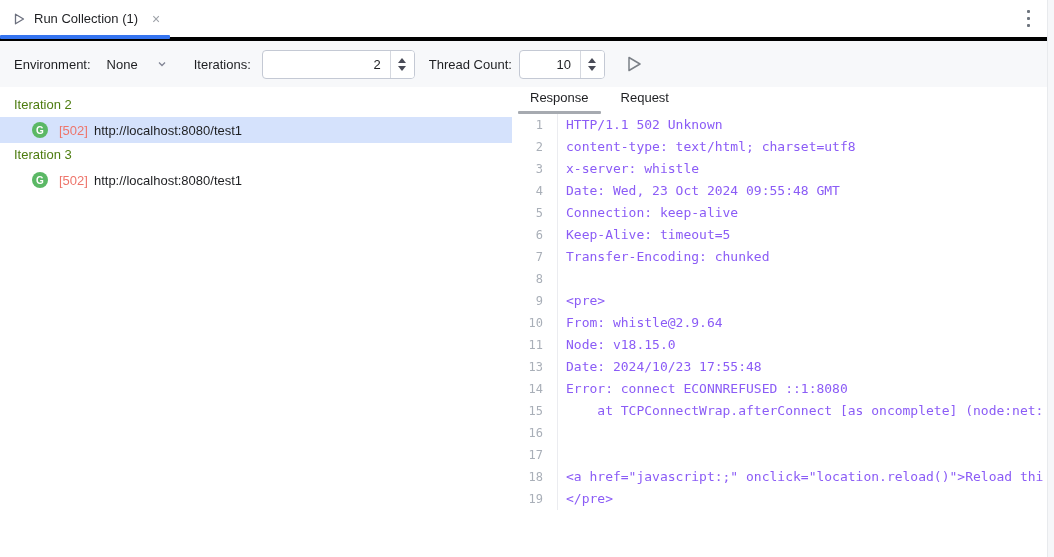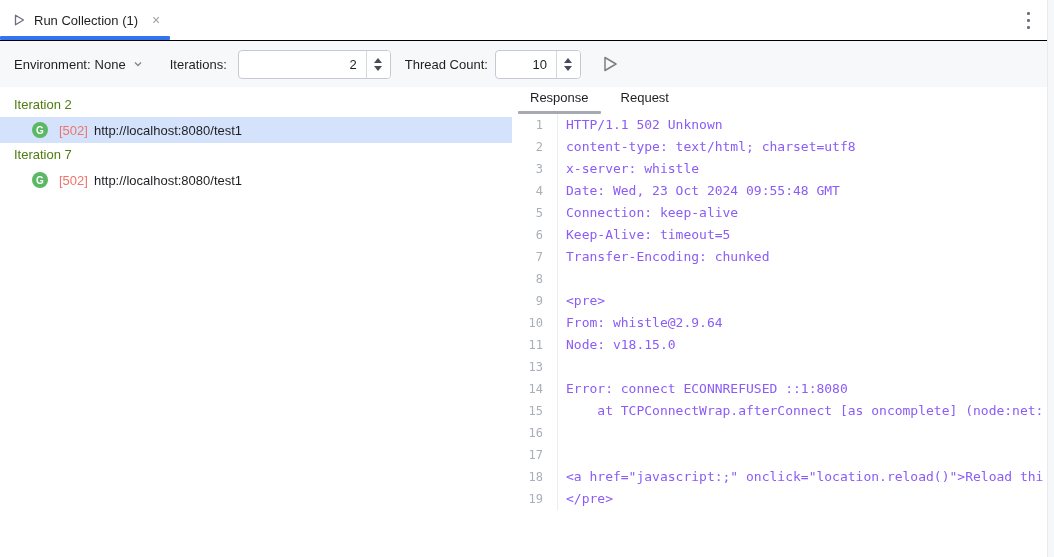--- a/index.html
+++ b/index.html
@@ -10,21 +10,21 @@
     color: #1e1f22;
     font-size: 13px;
     position: relative;
   }
   .app { width: 1054px; height: 557px; display: flex; flex-direction: column; position: relative; }
 
   
   .tabbar {
     height: 41px; flex: 0 0 41px;
     display: flex; align-items: center;
-    border-bottom: 1px solid #000000;
+    border-bottom: 4px solid #000000;
     background: #ffffff;
     position: relative;
   }
   .tab {
     height: 40px; display: flex; align-items: center;
     padding: 0 14px 0 12px; position: relative; cursor: default;
   }
   .tab .tab-label { margin: 0 2px 0 8px; color: #1e1f22; }
   .tab .close { margin-left: 12px; color: #9da1a8; font-size: 14px; line-height: 14px; }
   .tab-indicator {
@@ -34,21 +34,21 @@
   .kebab { margin-left: auto; margin-right: 20px; display: flex; flex-direction: column; gap: 4px; padding: 4px; }
   .kebab i { width: 3px; height: 3px; background: #6e757e; border-radius: 1px; display: block; }
 
   
   .toolbar {
     height: 46px; flex: 0 0 46px;
     background: #f7f8fa;
     display: flex; align-items: center;
     padding-left: 14px;
   }
-  .env { display: flex; align-items: center; gap: 4px; cursor: default; }
+  .env { display: flex; align-items: center; gap: 16px; cursor: default; }
   .env .chev { margin-left: 2px; display: inline-flex; }
   .tb-label { color: #1e1f22; }
   .lbl-iterations { margin-left: 26px; }
   .lbl-threads { margin-left: 14px; }
   .spin {
     display: flex; align-items: stretch; background: #ffffff;
     border: 1px solid #c4c9d4; border-radius: 4px; height: 29px; overflow: hidden;
   }
   .spin input {
     border: none; outline: none; text-align: right; font-size: 13px;
@@ -180,21 +180,21 @@
 
   <div class="main">
 
     <aside class="tree">
       <div class="group-label">Iteration 2</div>
       <div class="req-row selected">
         <span class="method-badge">G</span>
         <span class="status">[502]</span>
         <span class="url">http://localhost:8080/test1</span>
       </div>
-      <div class="group-label">Iteration 7</div>
+      <div class="group-label">Iteration 3</div>
       <div class="req-row">
         <span class="method-badge">G</span>
         <span class="status">[502]</span>
         <span class="url">http://localhost:8080/test1</span>
       </div>
     </aside>
 
     <section class="right">
       <div class="rtabs">
         <div class="rtab selected">
@@ -212,21 +212,21 @@
         <div class="code-line"><span class="ln">2</span><span class="ct">content-type: text/html; charset=utf8</span></div>
         <div class="code-line"><span class="ln">3</span><span class="ct">x-server: whistle</span></div>
         <div class="code-line"><span class="ln">4</span><span class="ct">Date: Wed, 23 Oct 2024 09:55:48 GMT</span></div>
         <div class="code-line"><span class="ln">5</span><span class="ct">Connection: keep-alive</span></div>
         <div class="code-line"><span class="ln">6</span><span class="ct">Keep-Alive: timeout=5</span></div>
         <div class="code-line"><span class="ln">7</span><span class="ct">Transfer-Encoding: chunked</span></div>
         <div class="code-line"><span class="ln">8</span><span class="ct"></span></div>
         <div class="code-line"><span class="ln">9</span><span class="ct">&lt;pre&gt;</span></div>
         <div class="code-line"><span class="ln">10</span><span class="ct">From: whistle@2.9.64</span></div>
         <div class="code-line"><span class="ln">11</span><span class="ct">Node: v18.15.0</span></div>
-        <div class="code-line"><span class="ln">13</span></div>
+        <div class="code-line"><span class="ln">13</span><span class="ct">Date: 2024/10/23 17:55:48</span></div>
         <div class="code-line"><span class="ln">14</span><span class="ct">Error: connect ECONNREFUSED ::1:8080</span></div>
         <div class="code-line"><span class="ln">15</span><span class="ct">    at TCPConnectWrap.afterConnect [as oncomplete] (node:net:</span></div>
         <div class="code-line"><span class="ln">16</span><span class="ct"></span></div>
         <div class="code-line"><span class="ln">17</span><span class="ct"></span></div>
         <div class="code-line"><span class="ln">18</span><span class="ct">&lt;a href="javascript:;" onclick="location.reload()"&gt;Reload thi</span></div>
         <div class="code-line"><span class="ln">19</span><span class="ct">&lt;/pre&gt;</span></div>
       </div>
     </section>
   </div>
 

